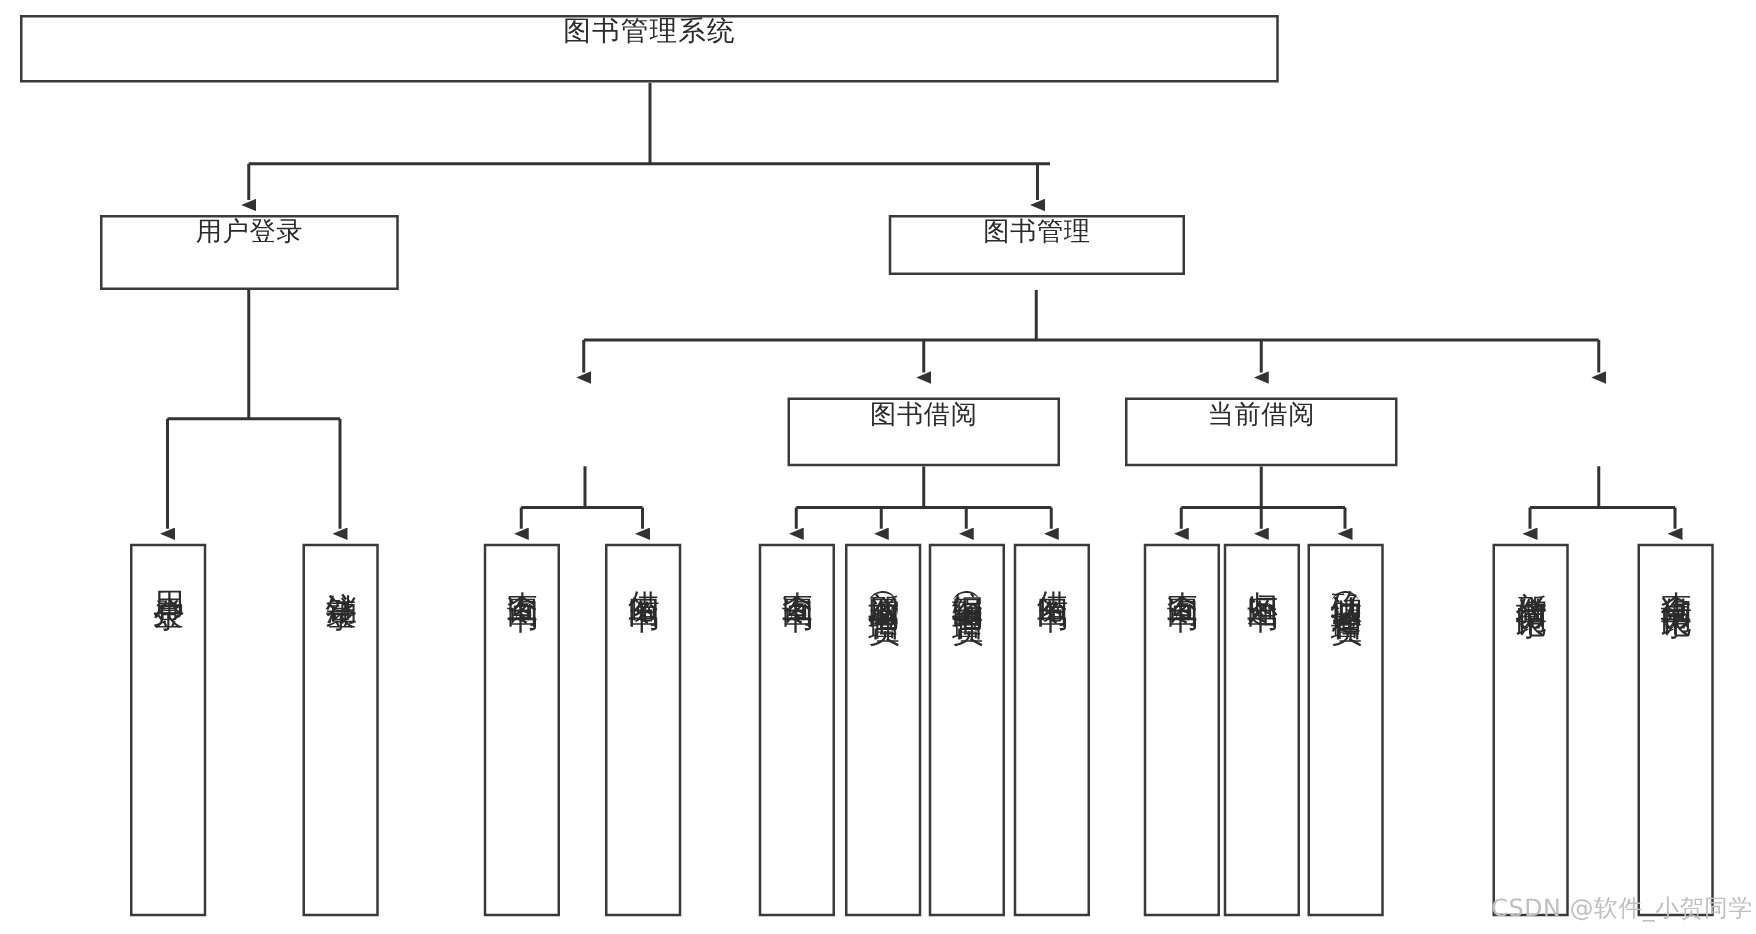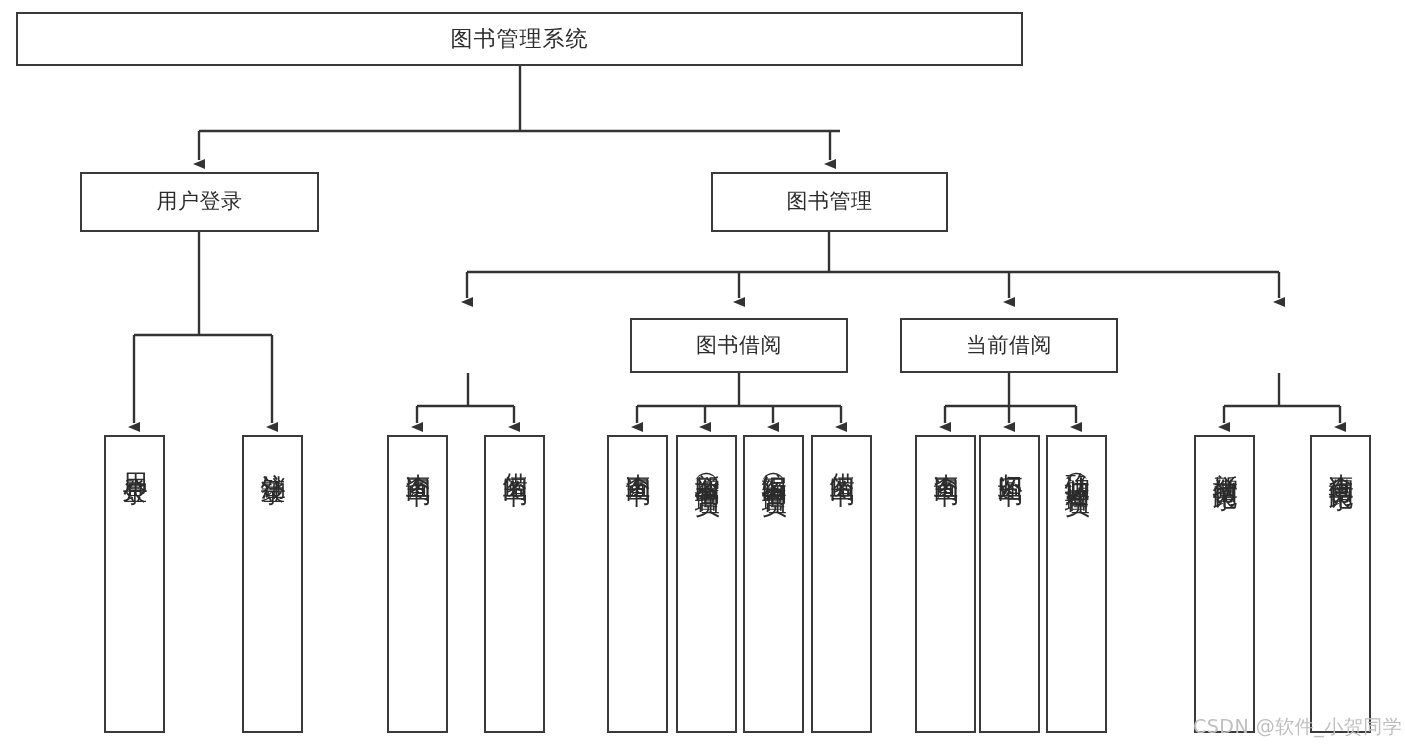--- a/index.html
+++ b/index.html
@@ -23,21 +23,21 @@
     top: 0;
     width: 1405px;
     height: 747px;
   }
   .node {
     position: absolute;
     box-sizing: border-box;
     background: #ffffff;
     border: 2px solid #3a3a3a;
     display: flex;
-    align-items: center;
+    align-items: flex-start;
     justify-content: center;
     color: #2b2b2b;
   }
   .node-label {
     display: block;
     text-align: center;
     line-height: 1.12;
     white-space: pre;
   }
   .node.horizontal .node-label {
@@ -125,21 +125,21 @@
     </g>
   </svg>
 
   <div class="node root horizontal" style="left:16px; top:12px; width:1007px; height:54px;">
     <span class="node-label">图书管理系统</span>
   </div>
 
   <div class="node horizontal" style="left:80px; top:172px; width:239px; height:60px;">
     <span class="node-label">用户登录</span>
   </div>
-  <div class="node horizontal" style="left:711px; top:172px; width:237px; height:60px;">
+  <div class="node horizontal" style="left:711px; top:172px; width:237px; height:48px;">
     <span class="node-label">图书管理</span>
   </div>
 
   <div class="node horizontal" style="left:900px; top:318px; width:218px; height:55px;">
     <span class="node-label">当前借阅</span>
   </div>
   <div class="node horizontal" style="left:630px; top:318px; width:218px; height:55px;">
     <span class="node-label">图书借阅</span>
   </div>
 

